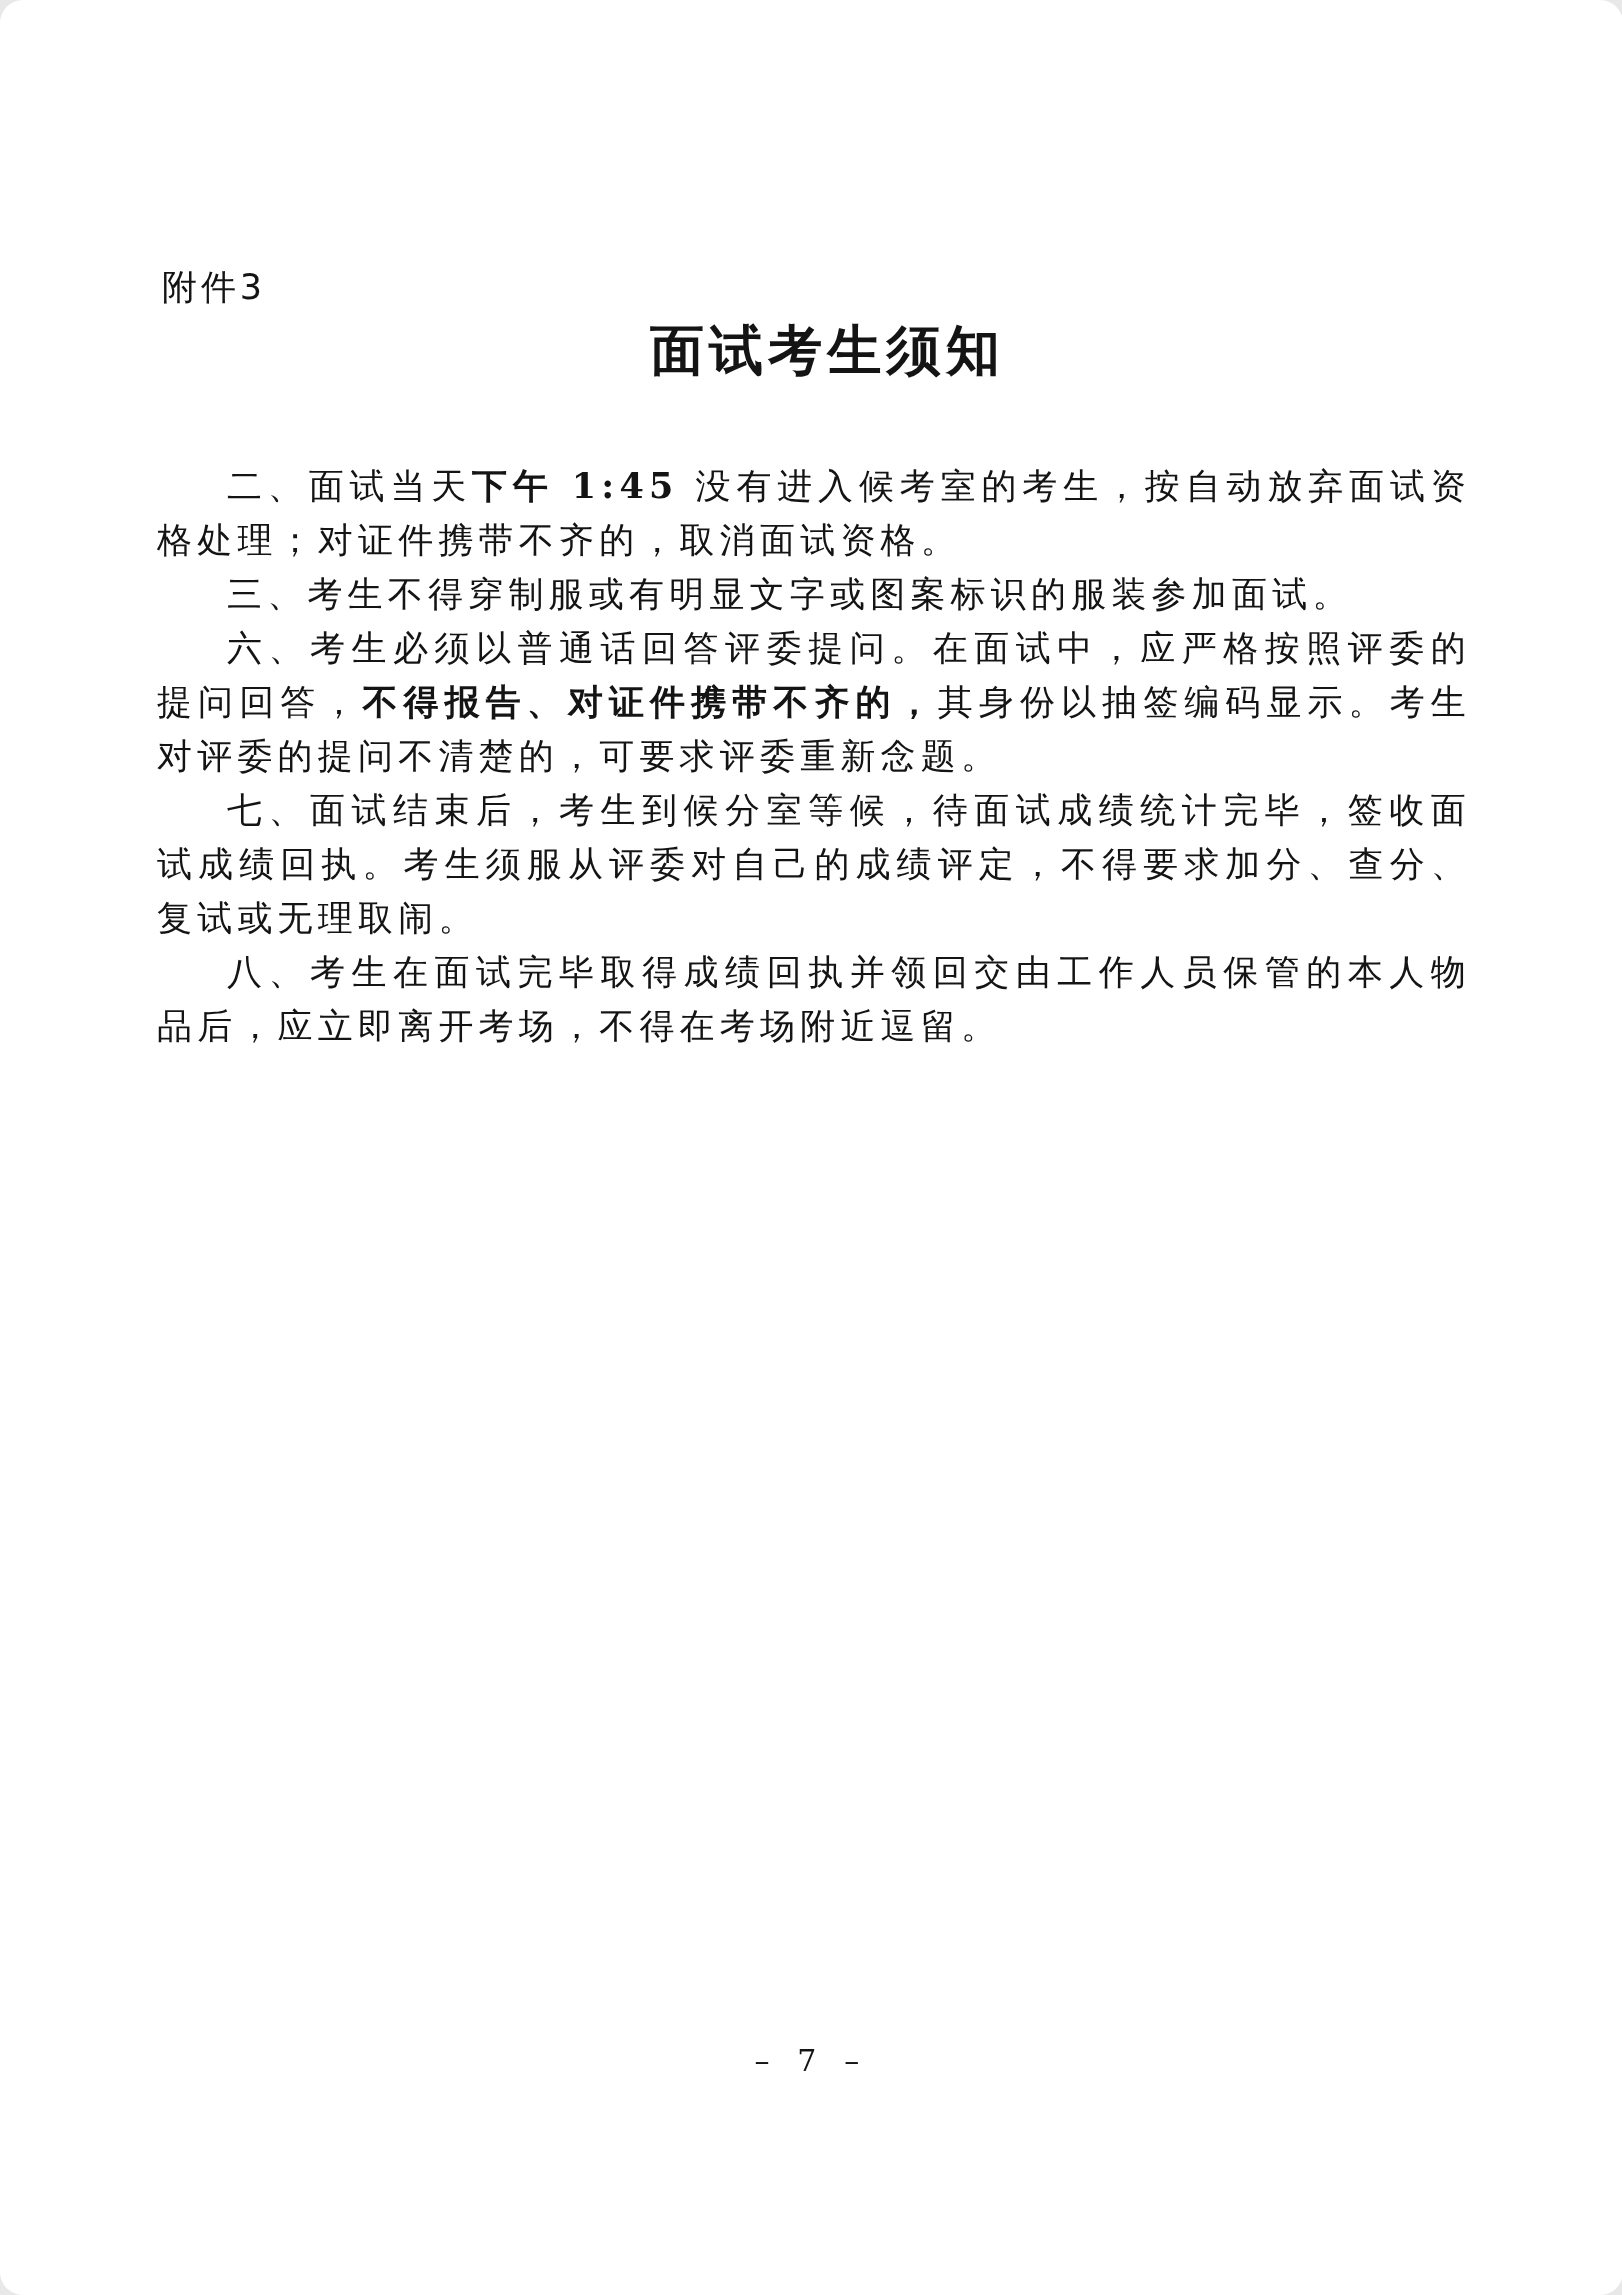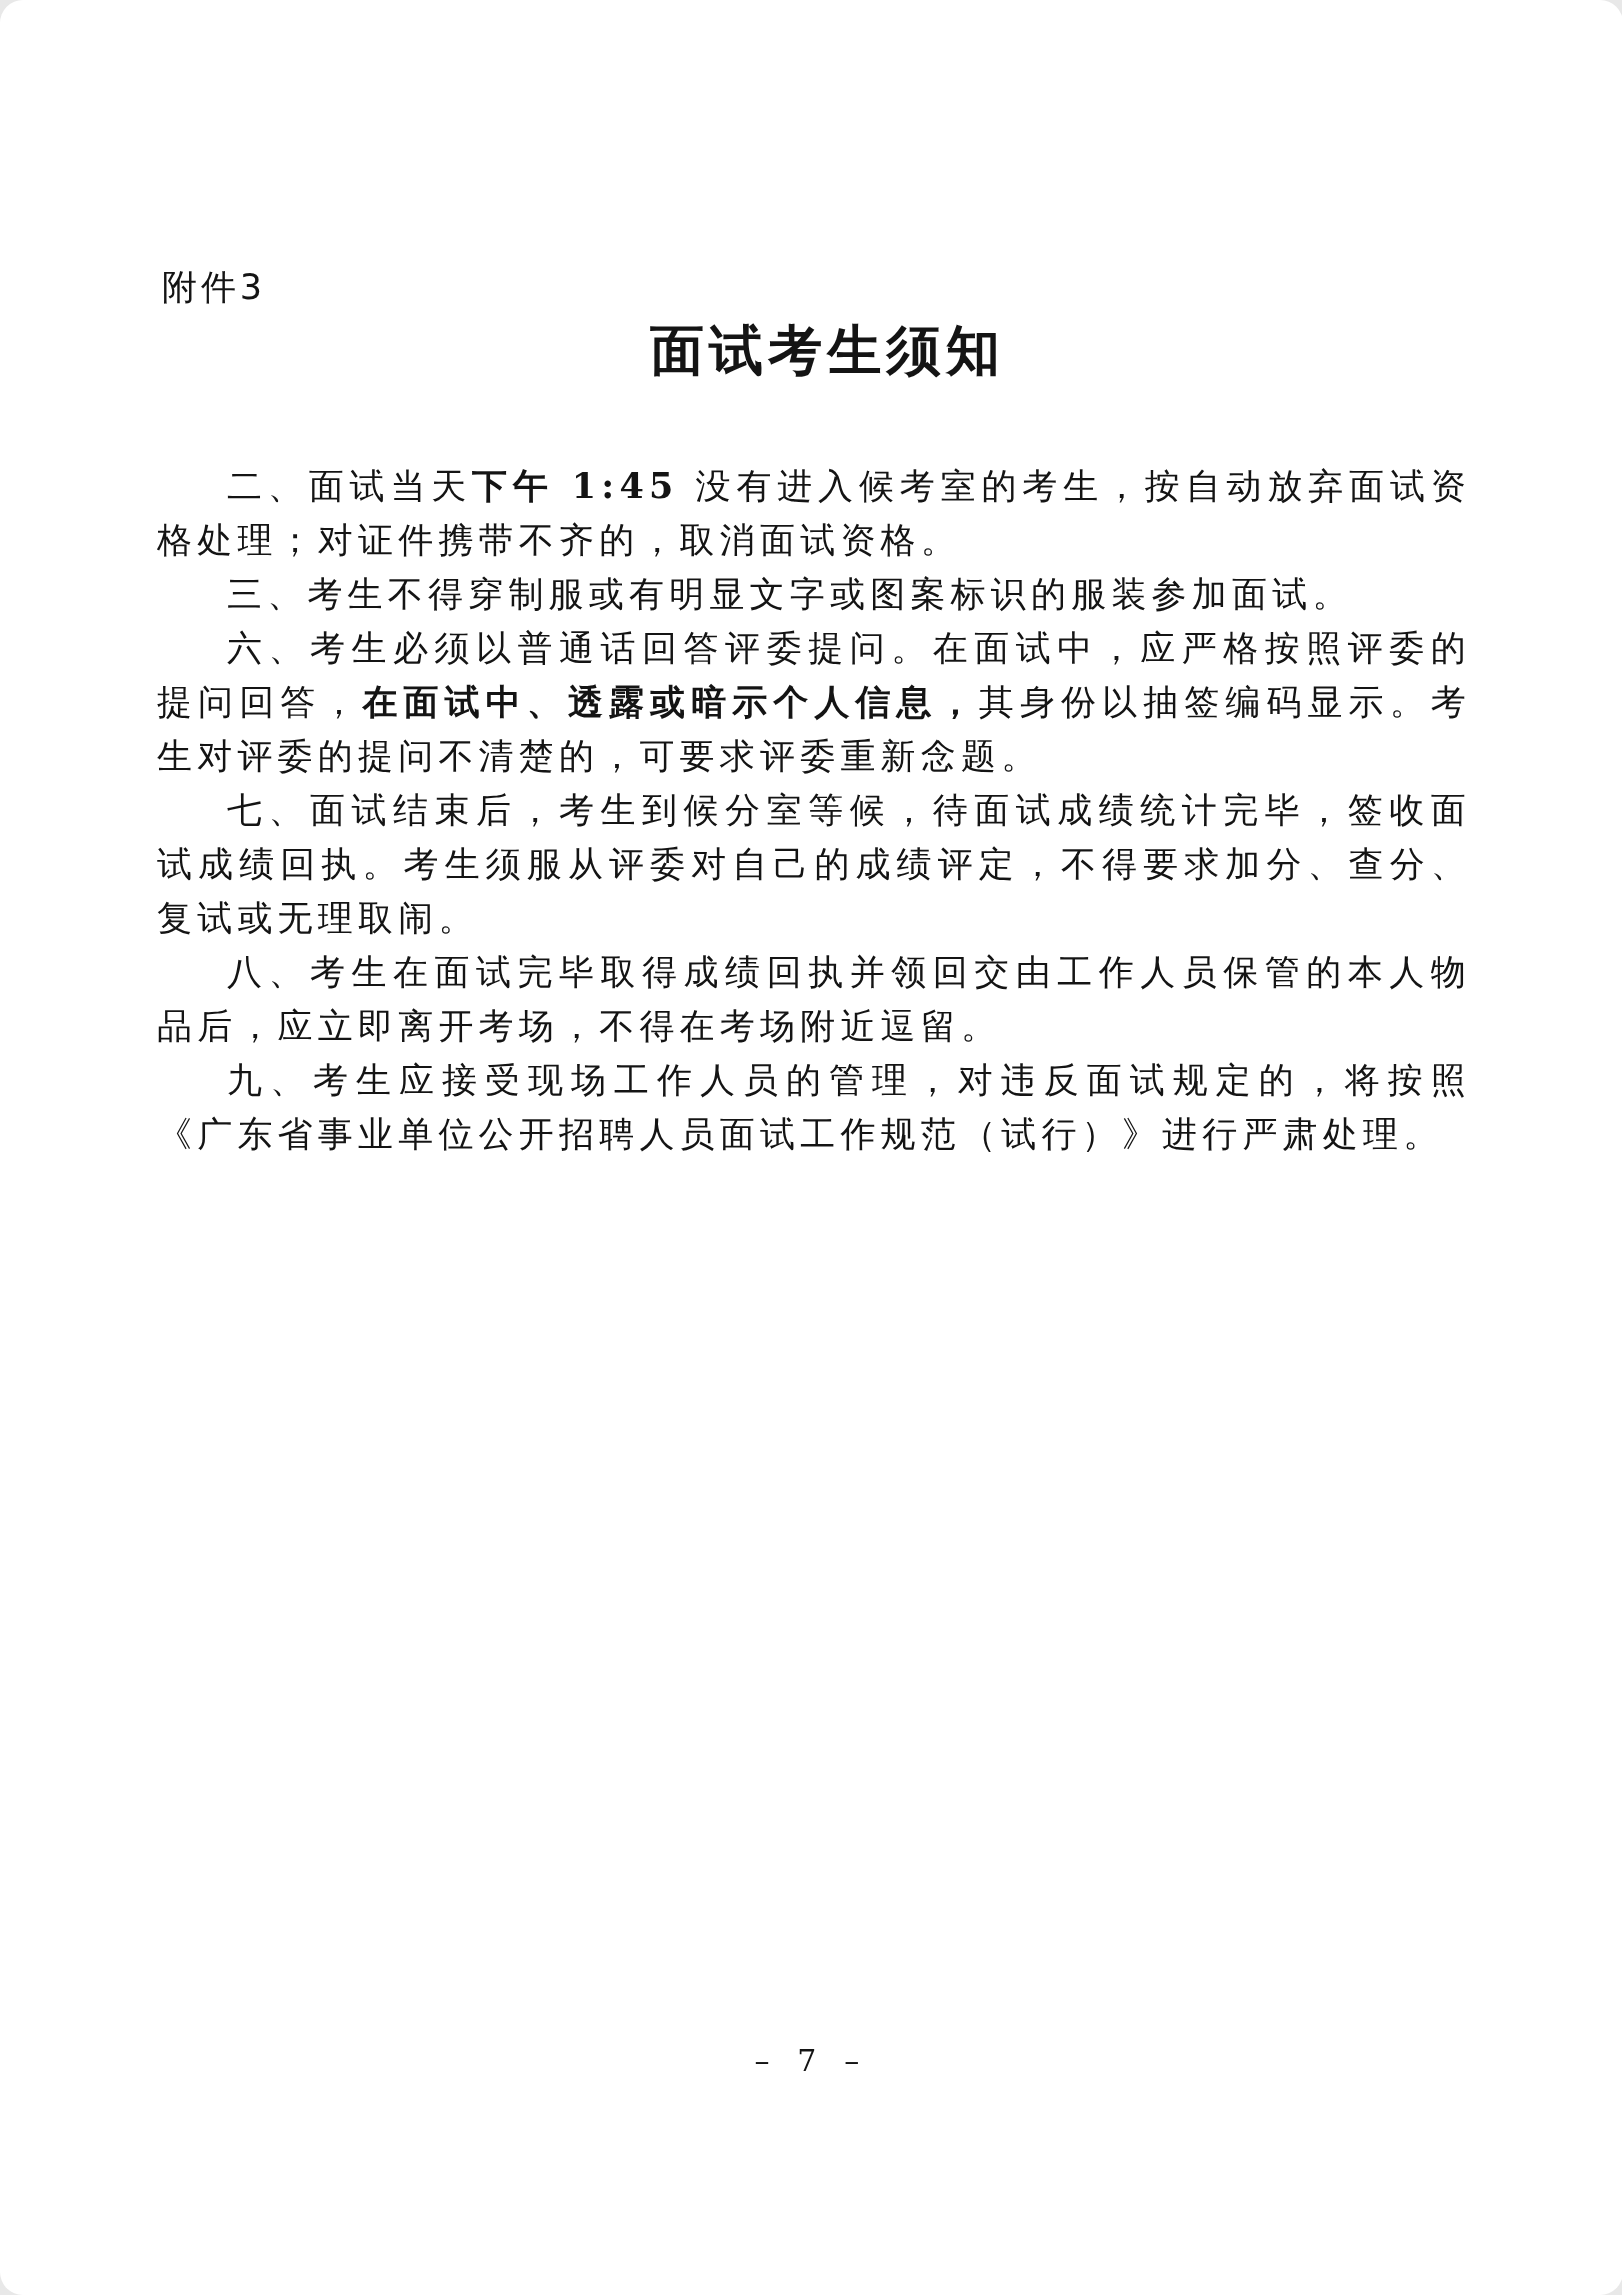--- a/index.html
+++ b/index.html
@@ -72,21 +72,20 @@
 <body>
 
 <div class="page">
   <div class="attachment">附件3</div>
 
   <h1 class="title">面试考生须知</h1>
 
   <div class="body-block" id="body-content">
       <p><span>二、面试当天</span><span class="bold">下午 1:45</span><span> 没有进入候考室的考生，按自动放弃面试资格处理；对证件携带不齐的，取消面试资格。</span></p>
       <p><span>三、考生不得穿制服或有明显文字或图案标识的服装参加面试。</span></p>
-      <p><span>六、考生必须以普通话回答评委提问。在面试中，应严格按照评委的提问回答，</span><span class="bold">在面试中、透露或暗示个人信息，</span><span>其身份以抽签编码显示。考生对评委的提问不清楚的，可要求评委重新念题。</span></p>
+      <p><span>六、考生必须以普通话回答评委提问。在面试中，应严格按照评委的提问回答，</span><span class="bold">不得报告、对证件携带不齐的，</span><span>其身份以抽签编码显示。考生对评委的提问不清楚的，可要求评委重新念题。</span></p>
       <p><span>七、面试结束后，考生到候分室等候，待面试成绩统计完毕，签收面试成绩回执。考生须服从评委对自己的成绩评定，不得要求加分、查分、复试或无理取闹。</span></p>
       <p><span>八、考生在面试完毕取得成绩回执并领回交由工作人员保管的本人物品后，应立即离开考场，不得在考场附近逗留。</span></p>
-      <p><span>九、考生应接受现场工作人员的管理，对违反面试规定的，将按照《广东省事业单位公开招聘人员面试工作规范（试行）》进行严肃处理。</span></p>
     </div>
 
   <div class="footer">– 7 –</div>
 </div>
 
 
 </body></html>

